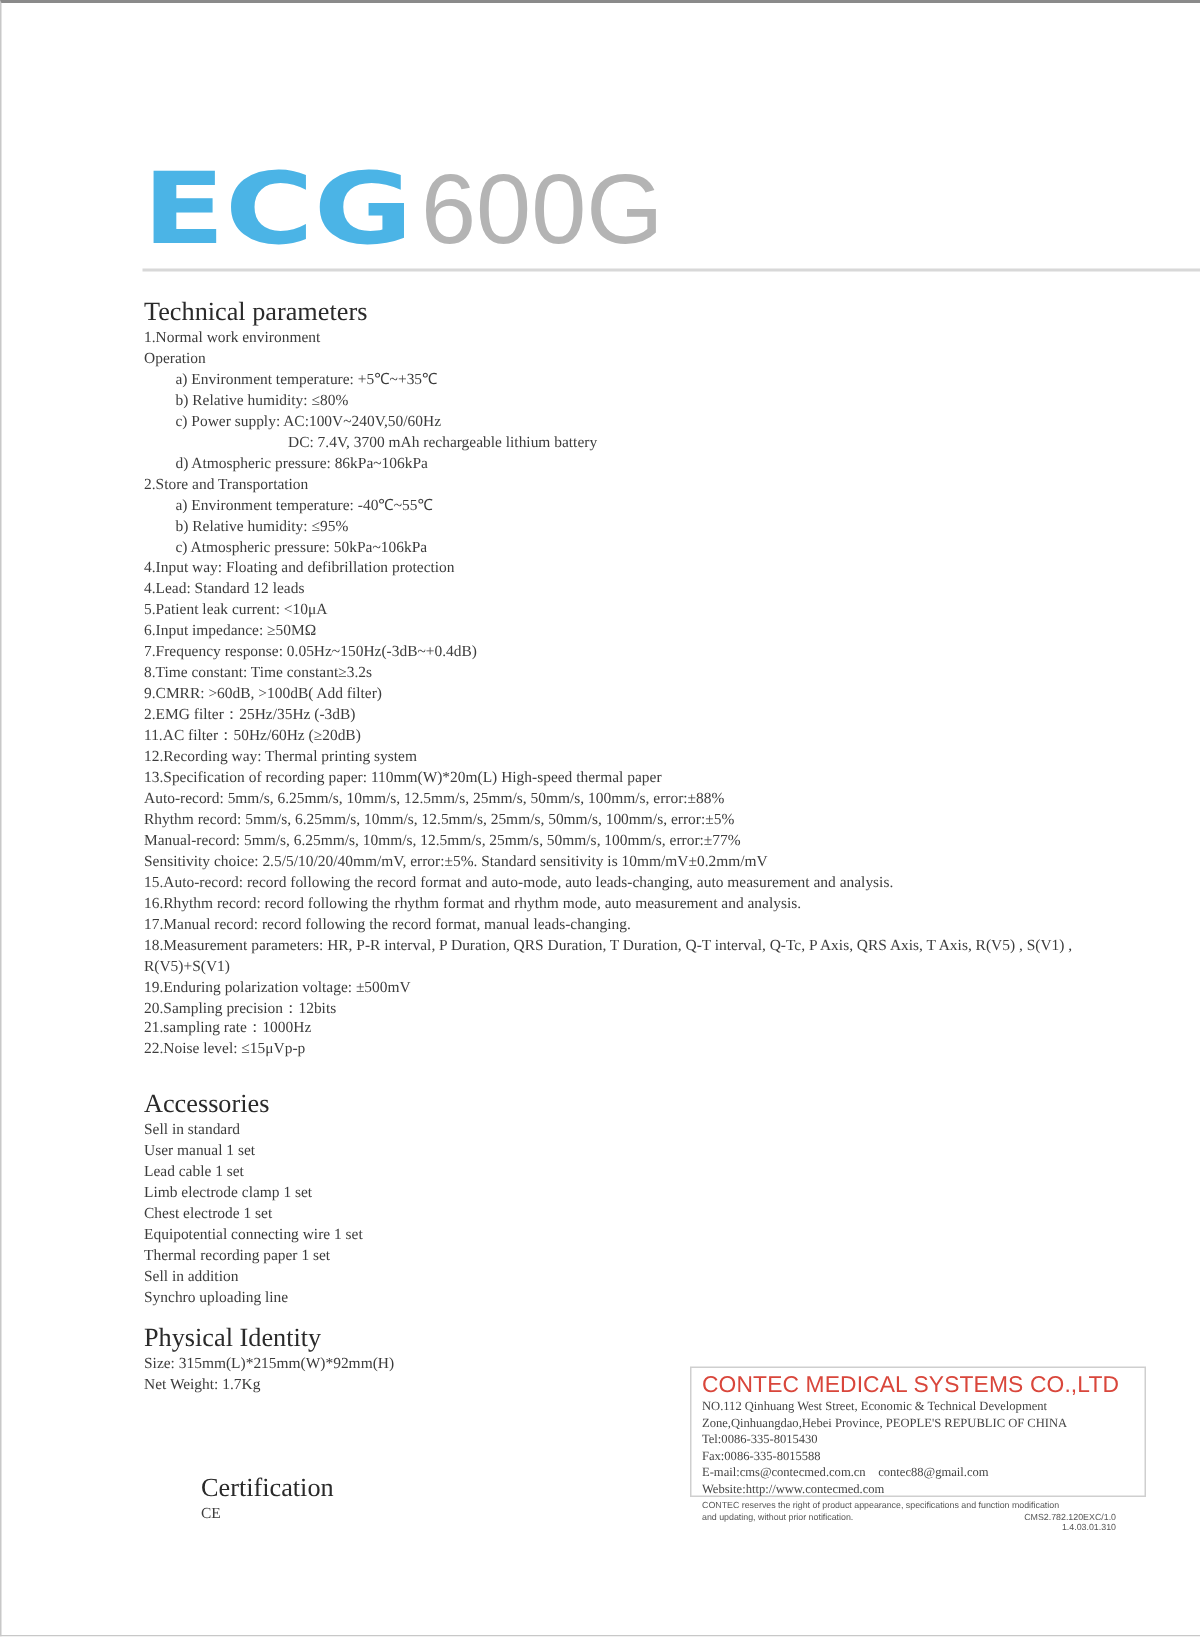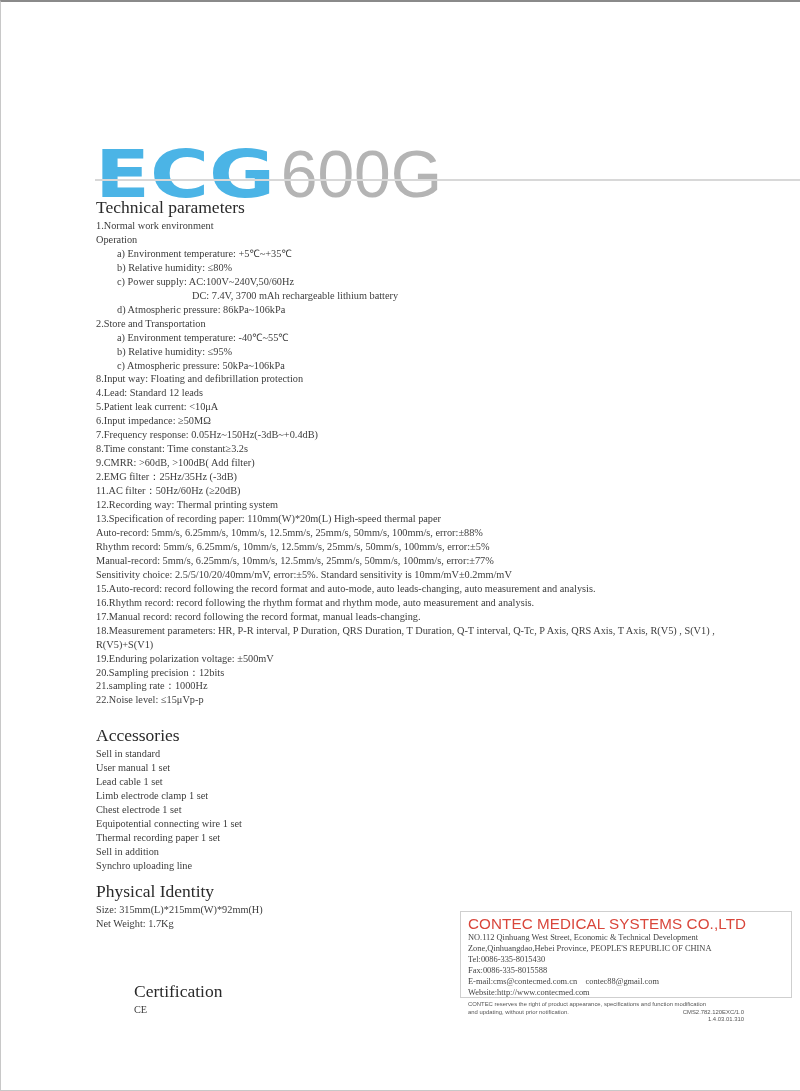--- a/index.html
+++ b/index.html
@@ -41,21 +41,20 @@
       transform-origin: left center;
       margin-right: 38px;
     }
     .title-model {
       font-family: "Liberation Sans", sans-serif;
       font-weight: normal;
       font-size: 66px;
       color: #b4b4b4;
       line-height: 70px;
       display: inline-block;
-      margin-top: 35px;
     }
     .title-rule {
       position: absolute;
       left: 95px;
       top: 179px;
       width: 705px;
       height: 2px;
       background: #d8d8d8;
     }
     .content {
@@ -89,21 +88,21 @@
     .cert {
       position: absolute;
       left: 96px;
       top: 980px;
       margin-left: 38px;
     }
     .contact-box {
       position: absolute;
       left: 460px;
       top: 911px;
-      width: 332px;
+      width: 304px;
       height: 87px;
       border: 1px solid #cfcfcf;
       padding: 3px 0 0 7px;
     }
     .contact-company {
       font-family: "Liberation Sans", sans-serif;
       font-size: 15.2px;
       color: #d9463b;
       line-height: 18px;
       letter-spacing: 0.1px;
@@ -149,21 +148,21 @@
       <div class="line">Operation</div>
       <div class="line indent1">a) Environment temperature: +5℃~+35℃</div>
       <div class="line indent1">b) Relative humidity: ≤80%</div>
       <div class="line indent1">c) Power supply: AC:100V~240V,50/60Hz</div>
       <div class="line indent2">DC: 7.4V, 3700 mAh rechargeable lithium battery</div>
       <div class="line indent1">d) Atmospheric pressure: 86kPa~106kPa</div>
       <div class="line">2.Store and Transportation</div>
       <div class="line indent1">a) Environment temperature: -40℃~55℃</div>
       <div class="line indent1">b) Relative humidity: ≤95%</div>
       <div class="line indent1">c) Atmospheric pressure: 50kPa~106kPa</div>
-      <div class="line">8.Input way: Floating and defibrillation protection</div>
+      <div class="line">4.Input way: Floating and defibrillation protection</div>
       <div class="line">4.Lead: Standard 12 leads</div>
       <div class="line">5.Patient leak current: &lt;10μA</div>
       <div class="line">6.Input impedance: ≥50MΩ</div>
       <div class="line">7.Frequency response: 0.05Hz~150Hz(-3dB~+0.4dB)</div>
       <div class="line">8.Time constant: Time constant≥3.2s</div>
       <div class="line">9.CMRR: &gt;60dB, &gt;100dB( Add filter)</div>
       <div class="line">2.EMG filter：25Hz/35Hz (-3dB)</div>
       <div class="line">11.AC filter：50Hz/60Hz (≥20dB)</div>
       <div class="line">12.Recording way: Thermal printing system</div>
       <div class="line">13.Specification of recording paper: 110mm(W)*20m(L) High-speed thermal paper</div>

